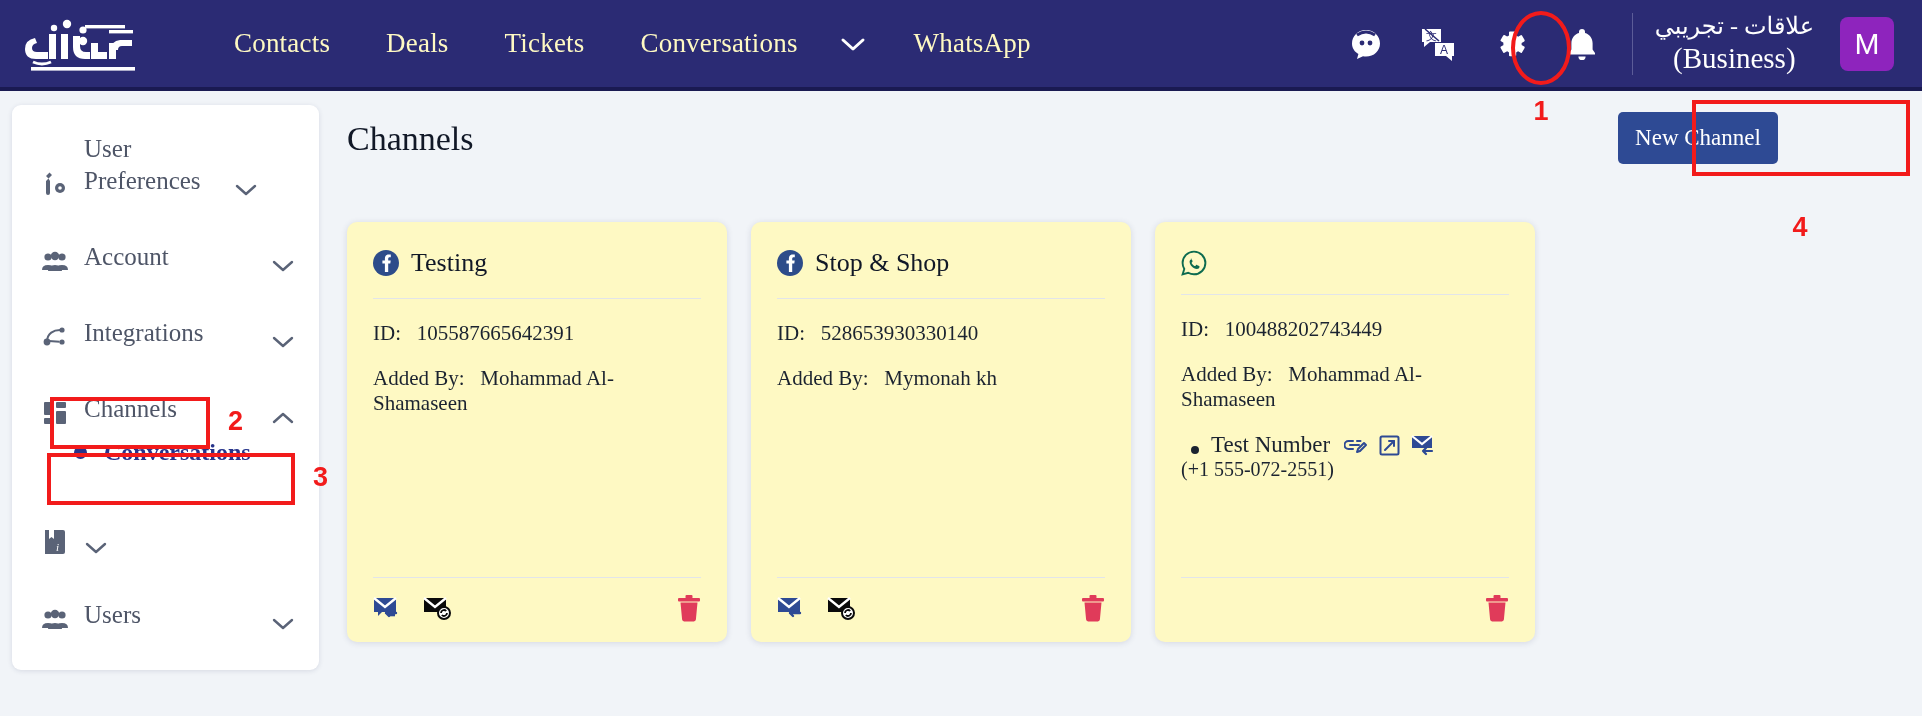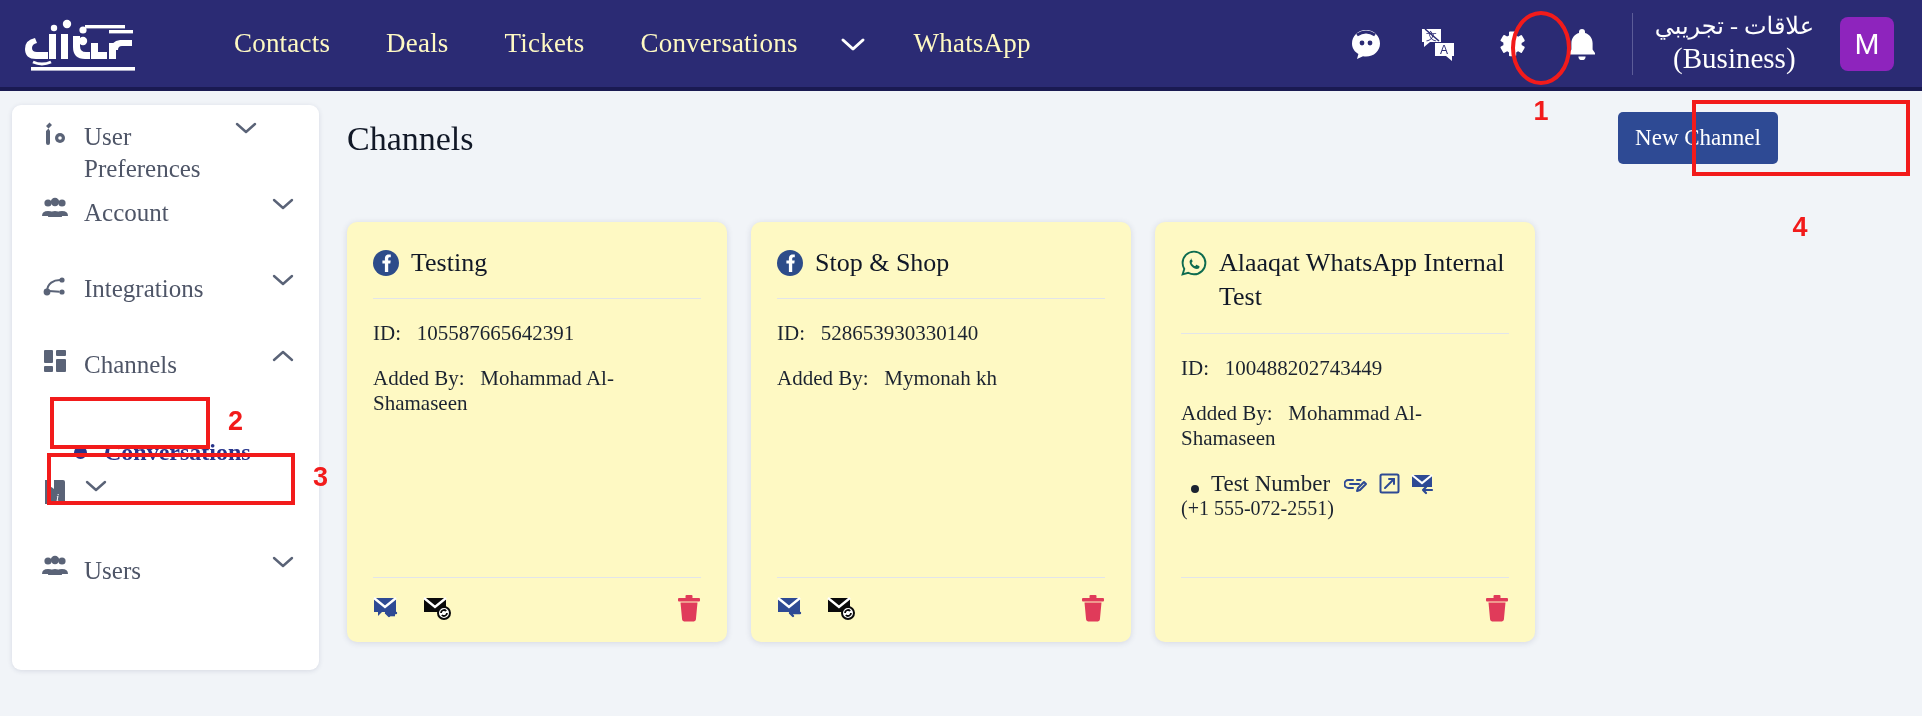--- a/index.html
+++ b/index.html
@@ -111,21 +111,21 @@
   .sidebar {
     position: absolute;
     left: 12px; top: 105px;
     width: 307px; height: 565px;
     background: #ffffff;
     border-radius: 9px;
     box-shadow: 0 1px 5px rgba(40,50,90,0.13);
     padding: 16px 0 14px 0;
   }
   .side-item {
-    display: flex; align-items: flex-start;
+    display: flex; align-items: flex-end;
     height: 76px;
     padding: 0 24px 0 26px;
     cursor: pointer;
   }
   .side-ico {
     width: 34px; flex: none;
     display: flex; align-items: center; justify-content: center;
     color: #5a6377;
     margin-right: 12px;
   }
@@ -552,21 +552,20 @@
     </div>
 
     <div class="card">
       <div class="card-head">
         <span class="card-ico">
           <svg width="26" height="26" viewBox="0 0 26 26">
             <path d="M13 1.6 C6.7 1.6 1.6 6.7 1.6 13 c0 2.2 .6 4.2 1.7 6 L1.6 24.4 l5.6 -1.6 c1.7 1 3.7 1.5 5.8 1.5 6.3 0 11.4 -5.1 11.4 -11.3 S19.3 1.6 13 1.6 z" fill="none" stroke="#0d6b4f" stroke-width="1.9"></path>
             <path d="M9.7 8.2 c .3 0 .6 0 .8 .5 l1 2.3 c .1 .3 .1 .5 -.1 .8 l-.6 .7 c-.2 .2 -.2 .5 -.1 .7 .5 1 1.8 2.3 2.9 2.8 .3 .1 .6 .1 .8 -.1 l.7 -.8 c .2 -.2 .5 -.3 .8 -.2 l2.2 1 c .3 .2 .4 .5 .4 .8 -.1 1.3 -1.2 2.3 -2.6 2.3 -3.7 0 -7.3 -3.7 -7.3 -7.4 0 -1.4 1 -2.4 2.1 -2.4 z" fill="#0d6b4f"></path>
           </svg>
         </span>
-        <span class="card-title">Alaaqat WhatsApp Internal Test</span>
       </div>
       <div class="card-rule"></div>
       <div class="card-body">
         <div class="card-line">
           <span>ID:</span>
           &nbsp;
           <span>100488202743449</span>
         </div>
         <div class="card-line">
           <span>Added By:</span>

